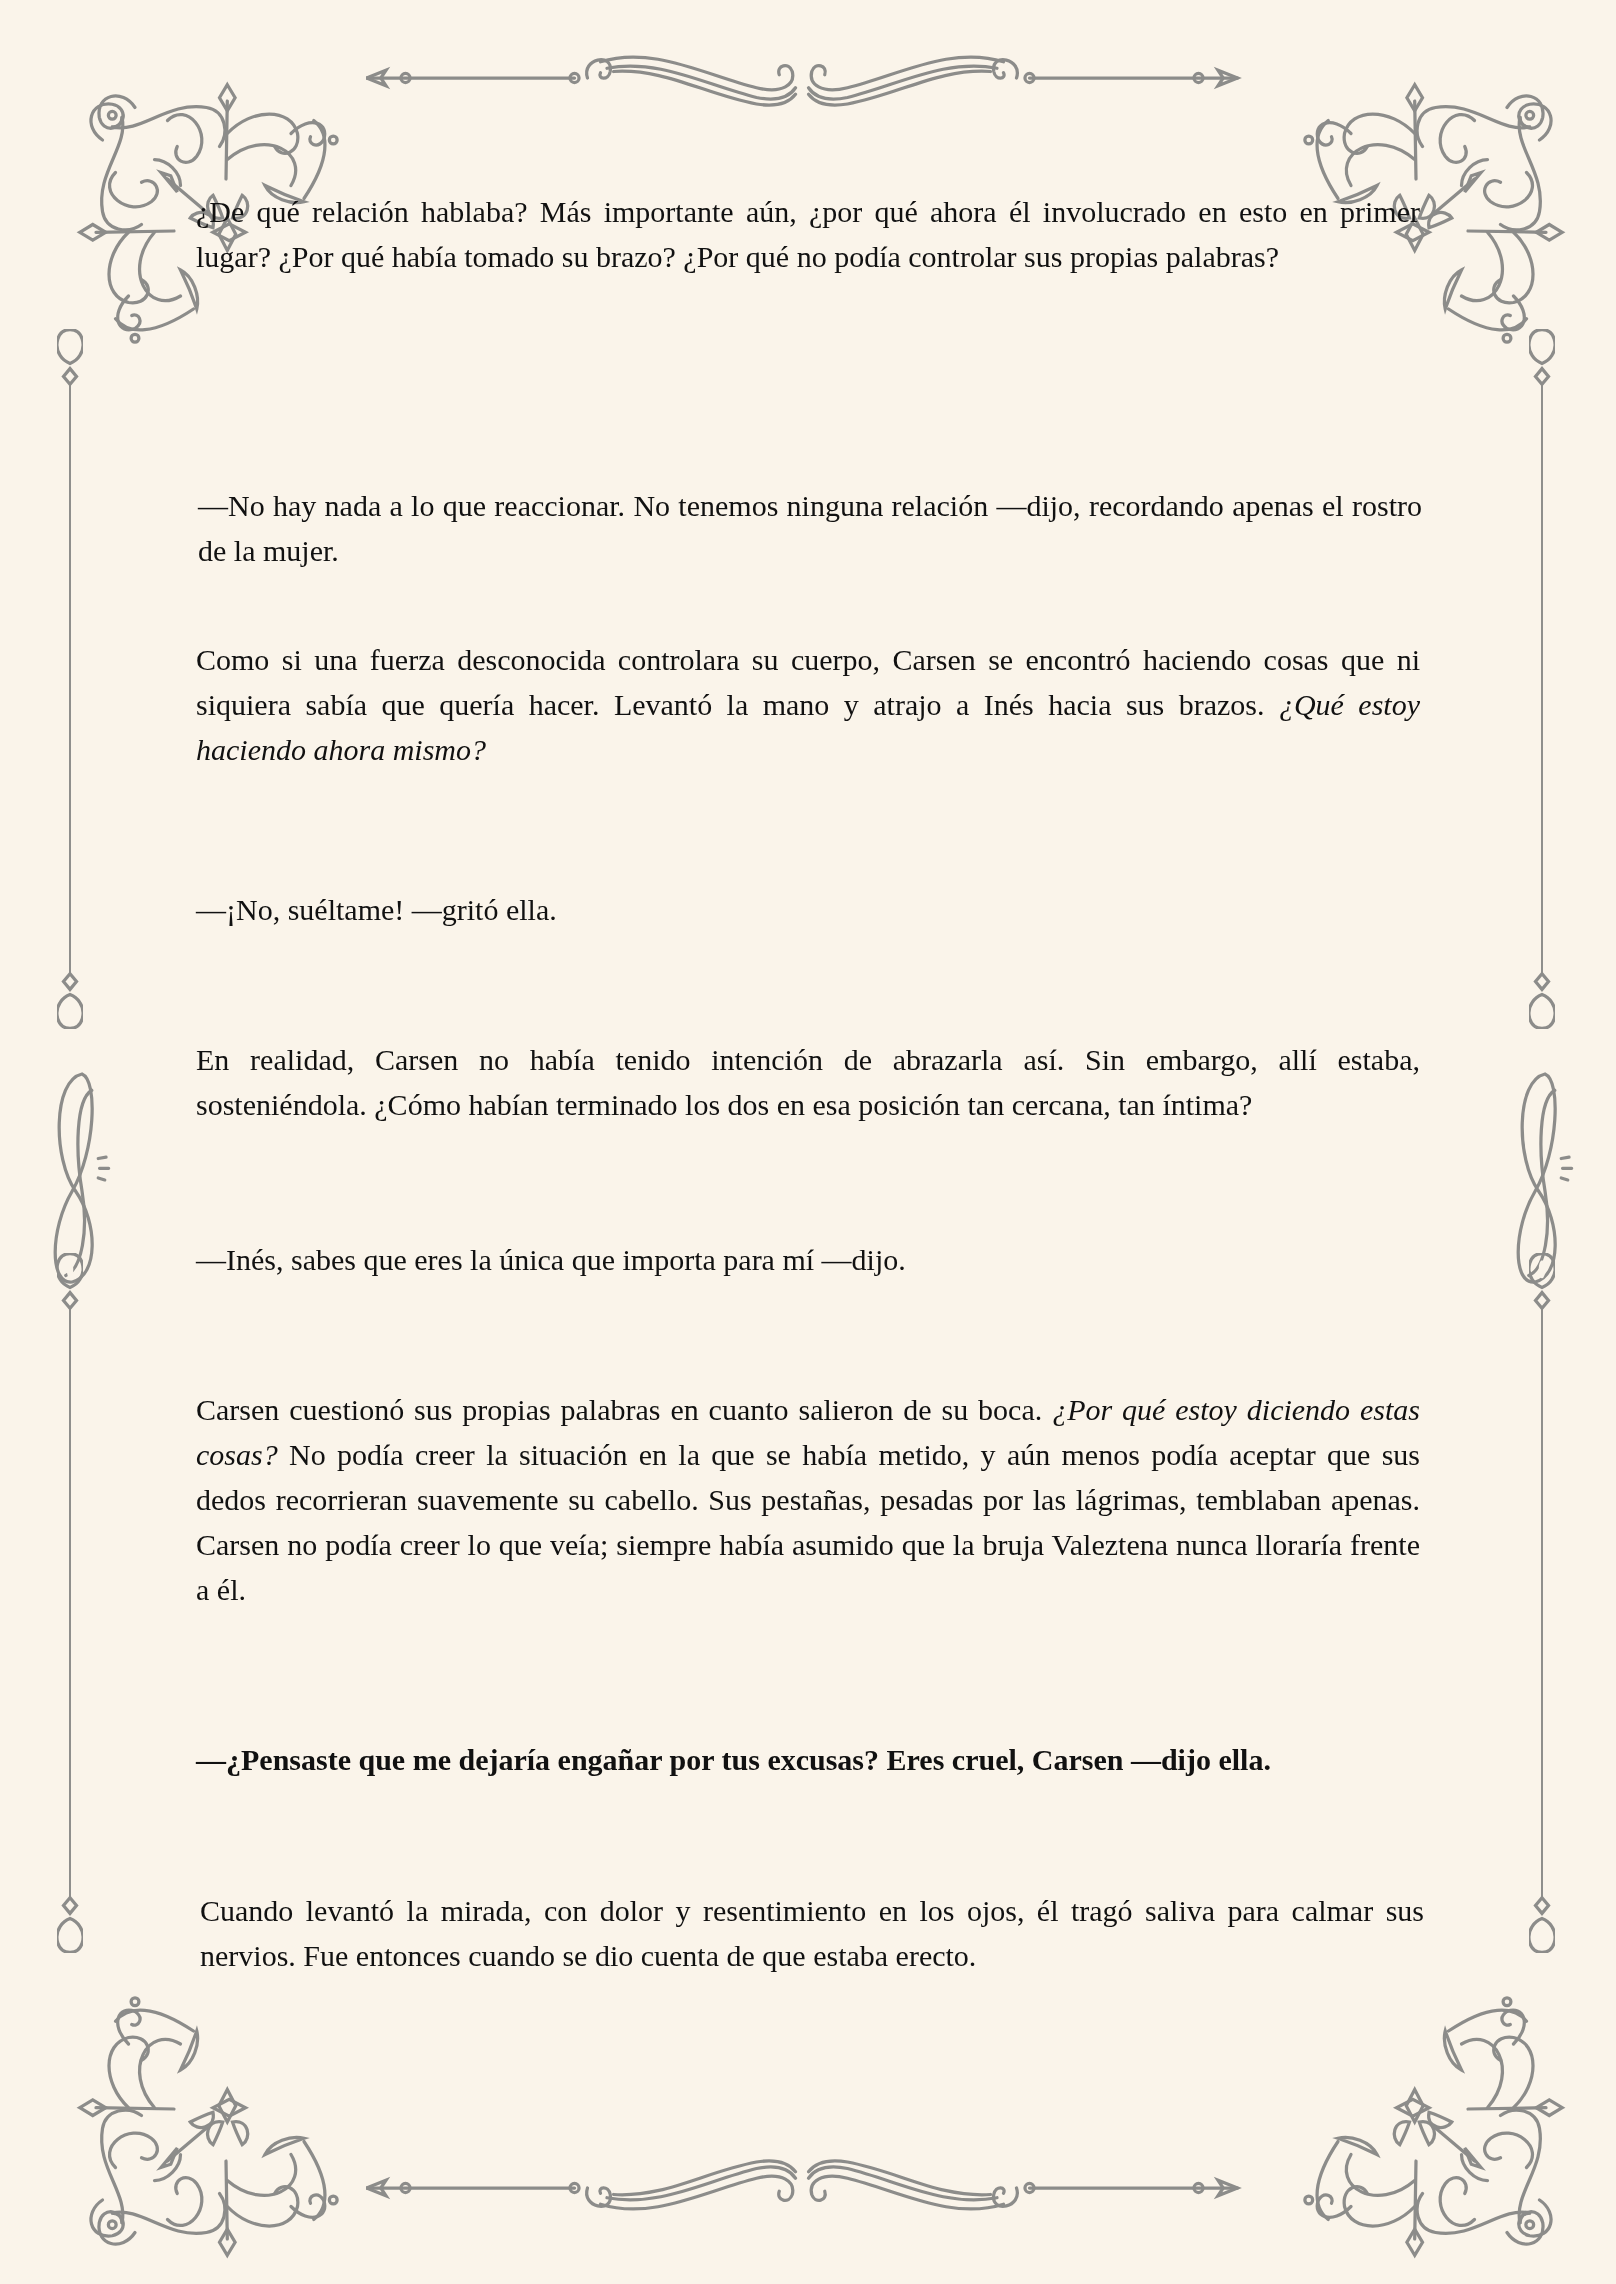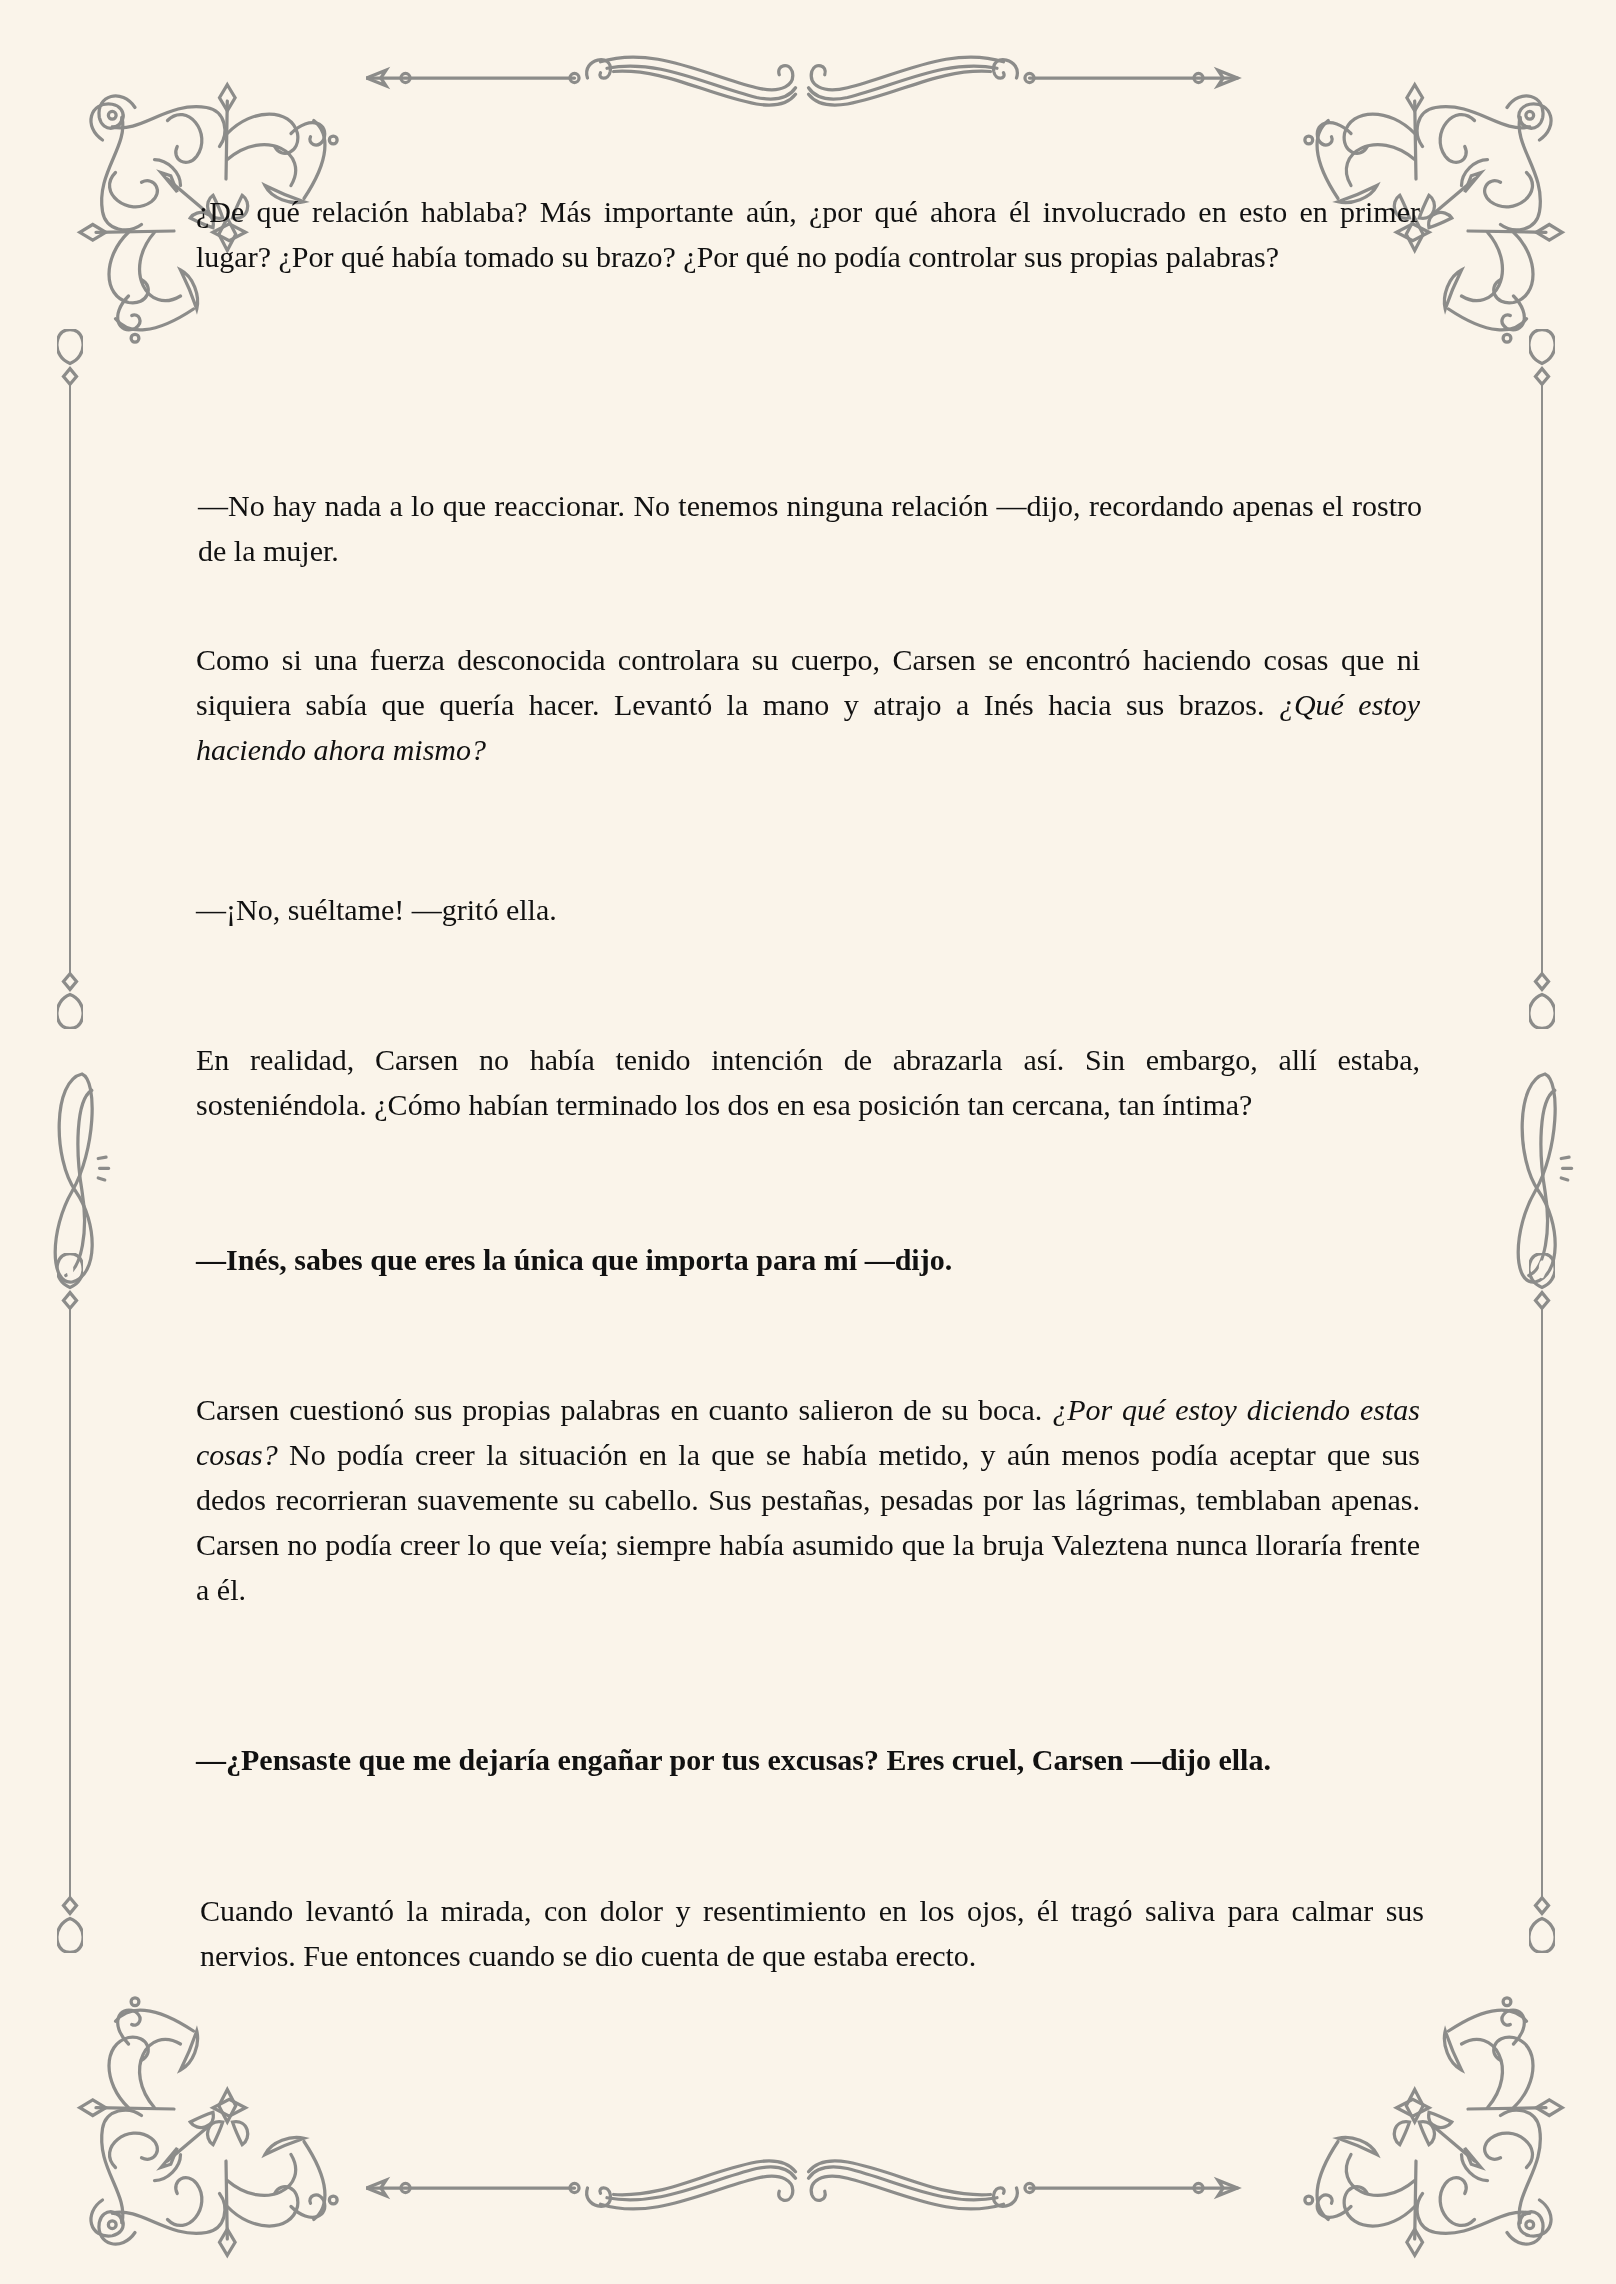--- a/index.html
+++ b/index.html
@@ -181,18 +181,18 @@
       </g>
   </svg>
 </div>
 
 <div id="content">
   <p class="para" style="position:absolute;top:0;left:0;width:1224px;"><span>¿De qué relación hablaba? Más importante aún, ¿por qué ahora él involucrado en esto en primer lugar? ¿Por qué había tomado su brazo? ¿Por qué no podía controlar sus propias palabras?</span></p>
   <p class="para" style="position:absolute;top:247px;left:2px;width:1224px;margin-top:47px;"><span>—No hay nada a lo que reaccionar. No tenemos ninguna relación —dijo, recordando apenas el rostro de la mujer.</span></p>
   <p class="para" style="position:absolute;top:448px;left:0;width:1224px;"><span>Como si una fuerza desconocida controlara su cuerpo, Carsen se encontró haciendo cosas que ni siquiera sabía que quería hacer. Levantó la mano y atrajo a Inés hacia sus brazos. </span><em>¿Qué estoy haciendo ahora mismo?</em></p>
   <p class="para" style="position:absolute;top:698px;left:0;width:1224px;"><span>—¡No, suéltame! —gritó ella.</span></p>
   <p class="para" style="position:absolute;top:848px;left:0;width:1224px;"><span>En realidad, Carsen no había tenido intención de abrazarla así. Sin embargo, allí estaba, sosteniéndola. ¿Cómo habían terminado los dos en esa posición tan cercana, tan íntima?</span></p>
-  <p class="para" style="position:absolute;top:1048px;left:0;width:1224px;font-weight:bold;"><span>—Inés, sabes que eres la única que importa para mí —dijo.</span></p>
+  <p class="para" style="position:absolute;top:1048px;left:0;width:1224px;"><span>—Inés, sabes que eres la única que importa para mí —dijo.</span></p>
   <p class="para" style="position:absolute;top:1198px;left:0;width:1224px;"><span>Carsen cuestionó sus propias palabras en cuanto salieron de su boca. </span><em>¿Por qué estoy diciendo estas cosas?</em><span> No podía creer la situación en la que se había metido, y aún menos podía aceptar que sus dedos recorrieran suavemente su cabello. Sus pestañas, pesadas por las lágrimas, temblaban apenas. Carsen no podía creer lo que veía; siempre había asumido que la bruja Valeztena nunca lloraría frente a él.</span></p>
   <p class="para" style="position:absolute;top:1548px;left:0;width:1224px;font-weight:bold;"><span>—¿Pensaste que me dejaría engañar por tus excusas? Eres cruel, Carsen —dijo ella.</span></p>
   <p class="para" style="position:absolute;top:1699px;left:4px;width:1224px;"><span>Cuando levantó la mirada, con dolor y resentimiento en los ojos, él tragó saliva para calmar sus nervios. Fue entonces cuando se dio cuenta de que estaba erecto.</span></p>
 </div>
 
 
 </body></html>

